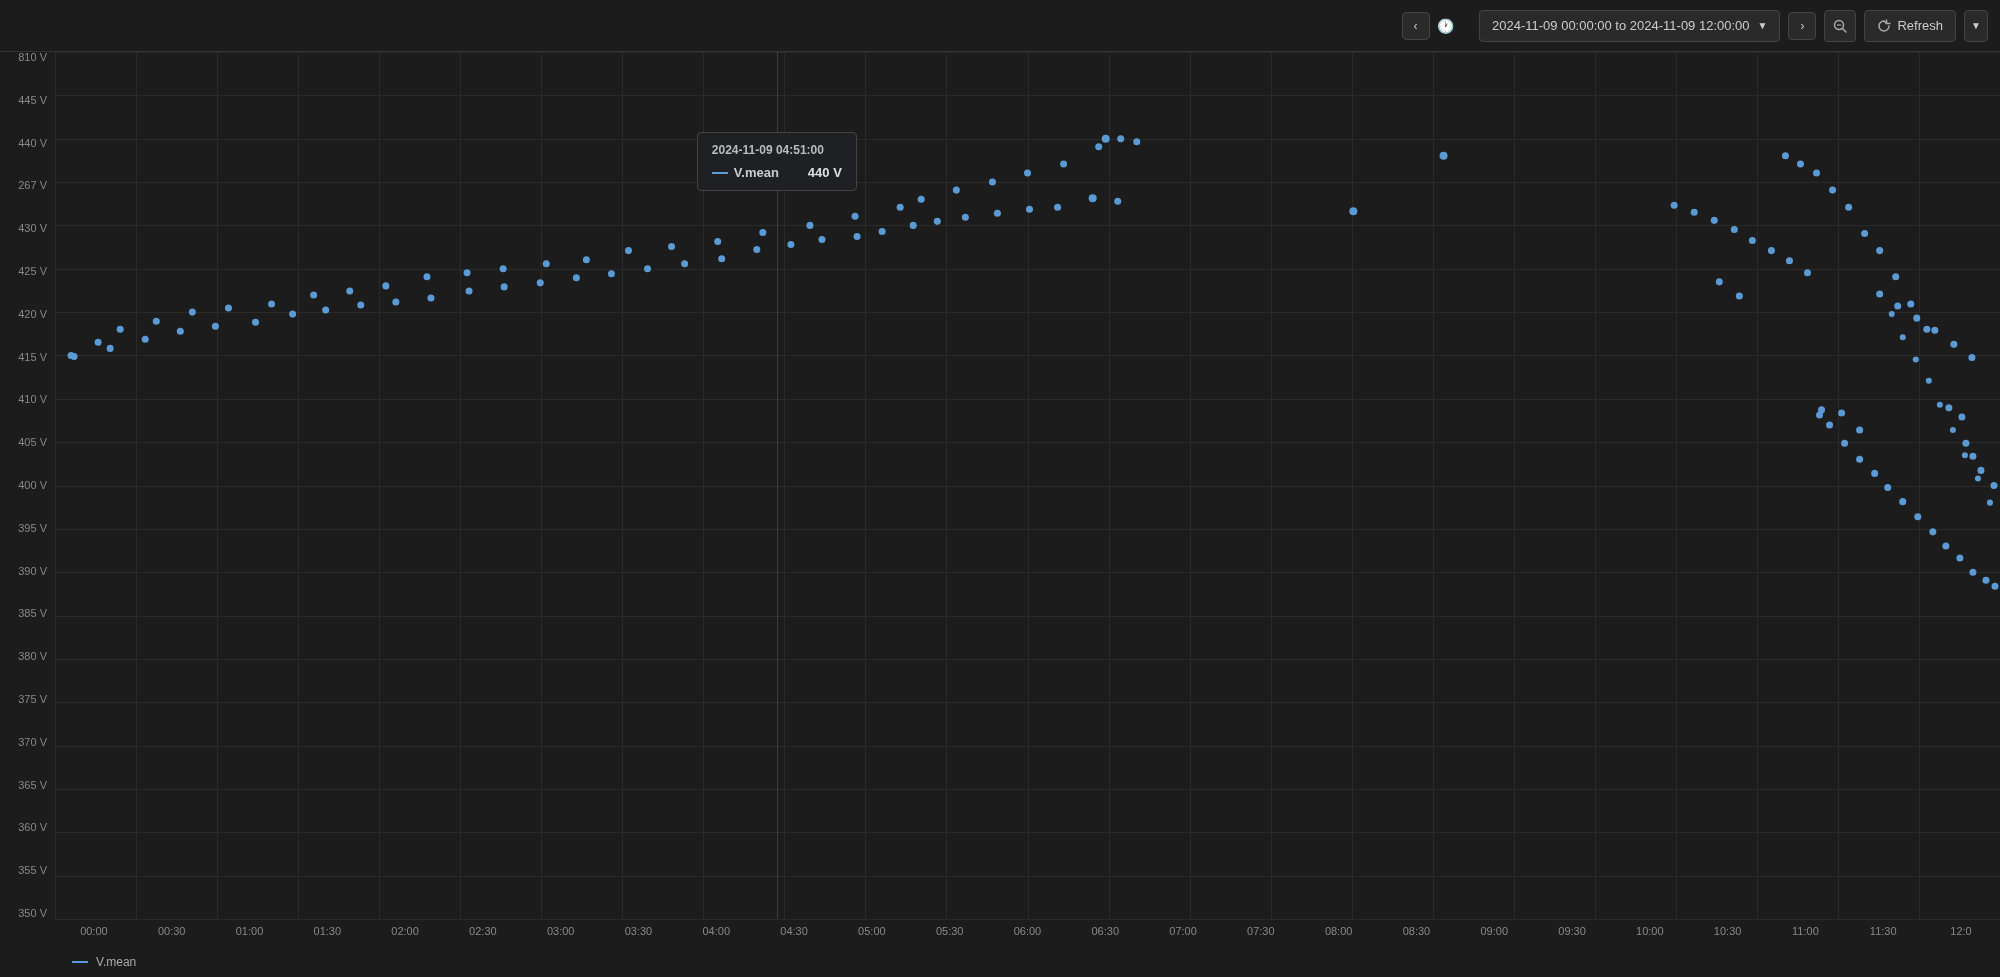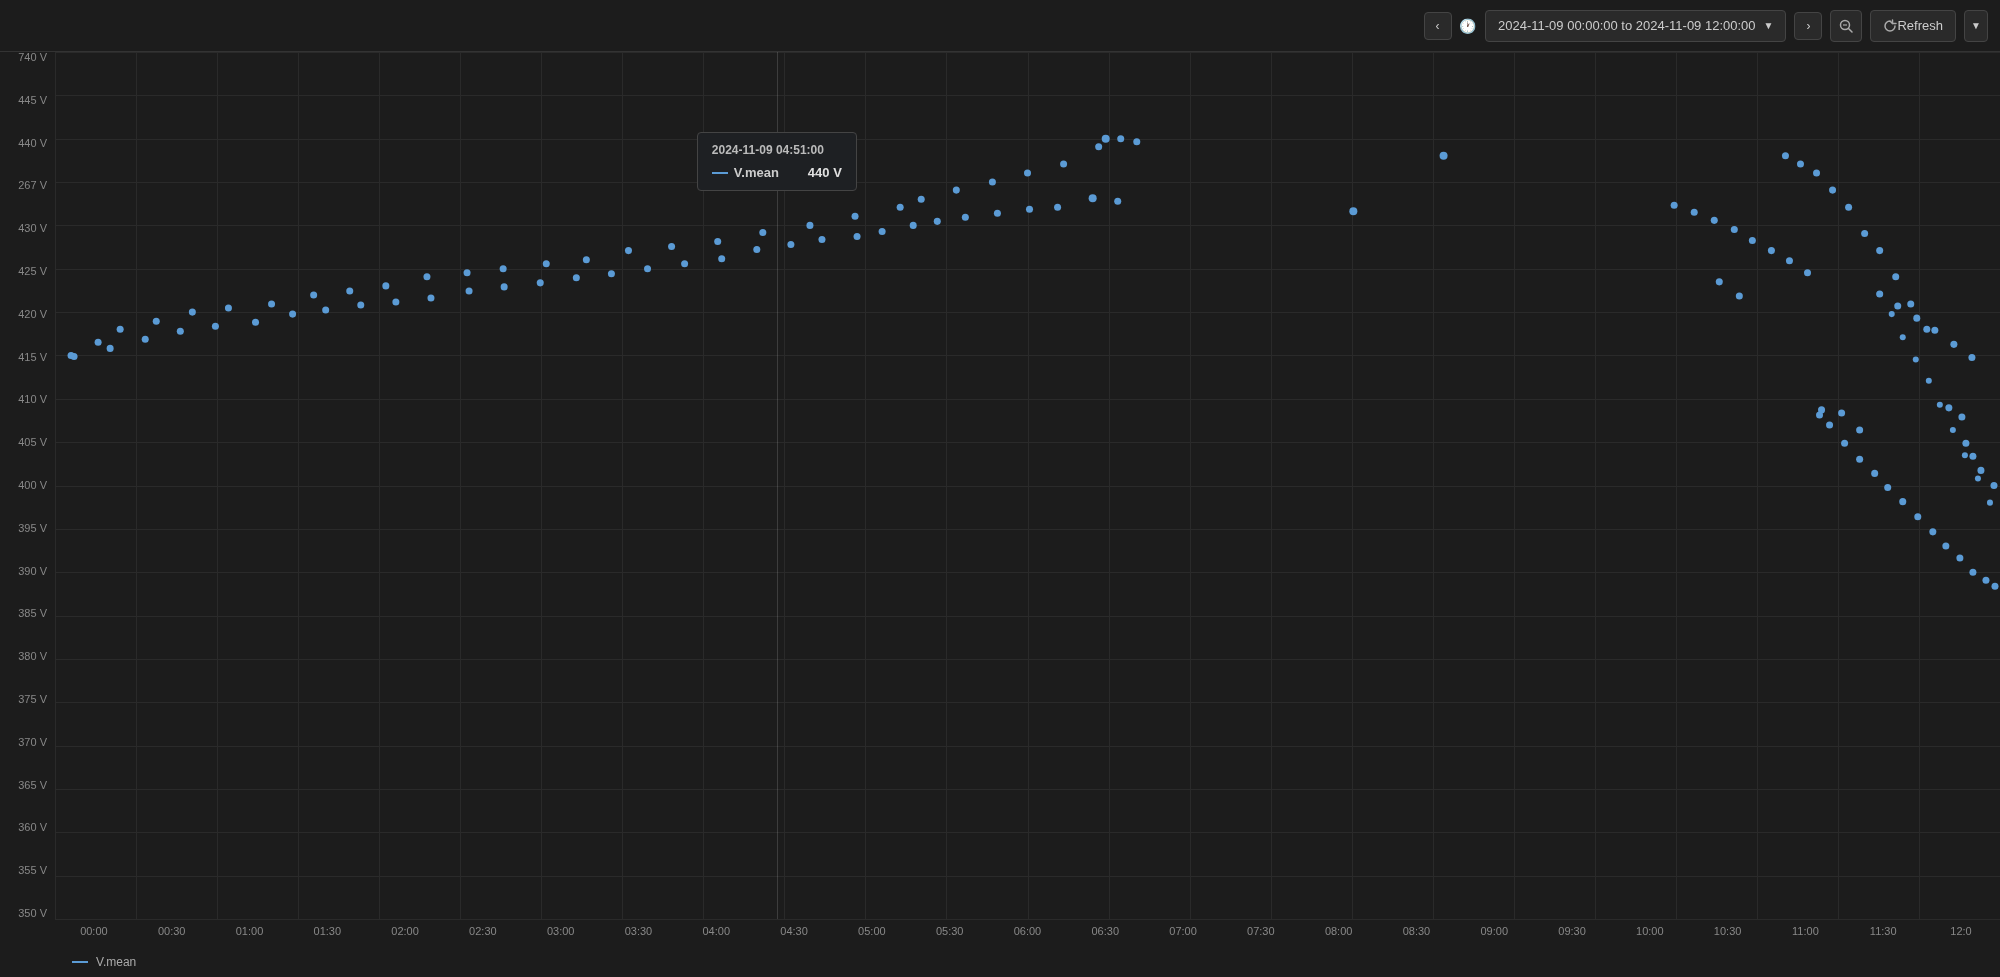--- a/index.html
+++ b/index.html
@@ -50,20 +50,21 @@
       border: 1px solid #444;
       color: #ccc;
       height: 32px;
       padding: 0 12px;
       border-radius: 4px;
       cursor: pointer;
       display: flex;
       align-items: center;
       gap: 8px;
       font-size: 13px;
+      margin-left: 16px;
     }
     .zoom-btn {
       background: #2a2a2a;
       border: 1px solid #444;
       color: #ccc;
       width: 32px;
       height: 32px;
       border-radius: 4px;
       cursor: pointer;
       display: flex;
@@ -74,21 +75,21 @@
     .refresh-btn {
       background: #2a2a2a;
       border: 1px solid #444;
       color: #ccc;
       height: 32px;
       padding: 13px 12px;
       border-radius: 4px;
       cursor: pointer;
       display: flex;
       align-items: center;
-      gap: 0;
+      gap: 6px;
       font-size: 13px;
     }
     .refresh-dropdown {
       background: #2a2a2a;
       border: 1px solid #444;
       color: #ccc;
       width: 24px;
       height: 32px;
       border-radius: 4px;
       cursor: pointer;
@@ -270,21 +271,21 @@
       <button class="refresh-dropdown">
         <span>▼</span>
       </button>
     </div>
   </div>
 
 
   <div class="chart-area">
 
     <div class="y-axis">
-      <span class="y-label">740 V</span>
+      <span class="y-label">810 V</span>
       <span class="y-label">445 V</span>
       <span class="y-label">440 V</span>
       <span class="y-label">267 V</span>
       <span class="y-label">430 V</span>
       <span class="y-label">425 V</span>
       <span class="y-label">420 V</span>
       <span class="y-label">415 V</span>
       <span class="y-label">410 V</span>
       <span class="y-label">405 V</span>
       <span class="y-label">400 V</span>

